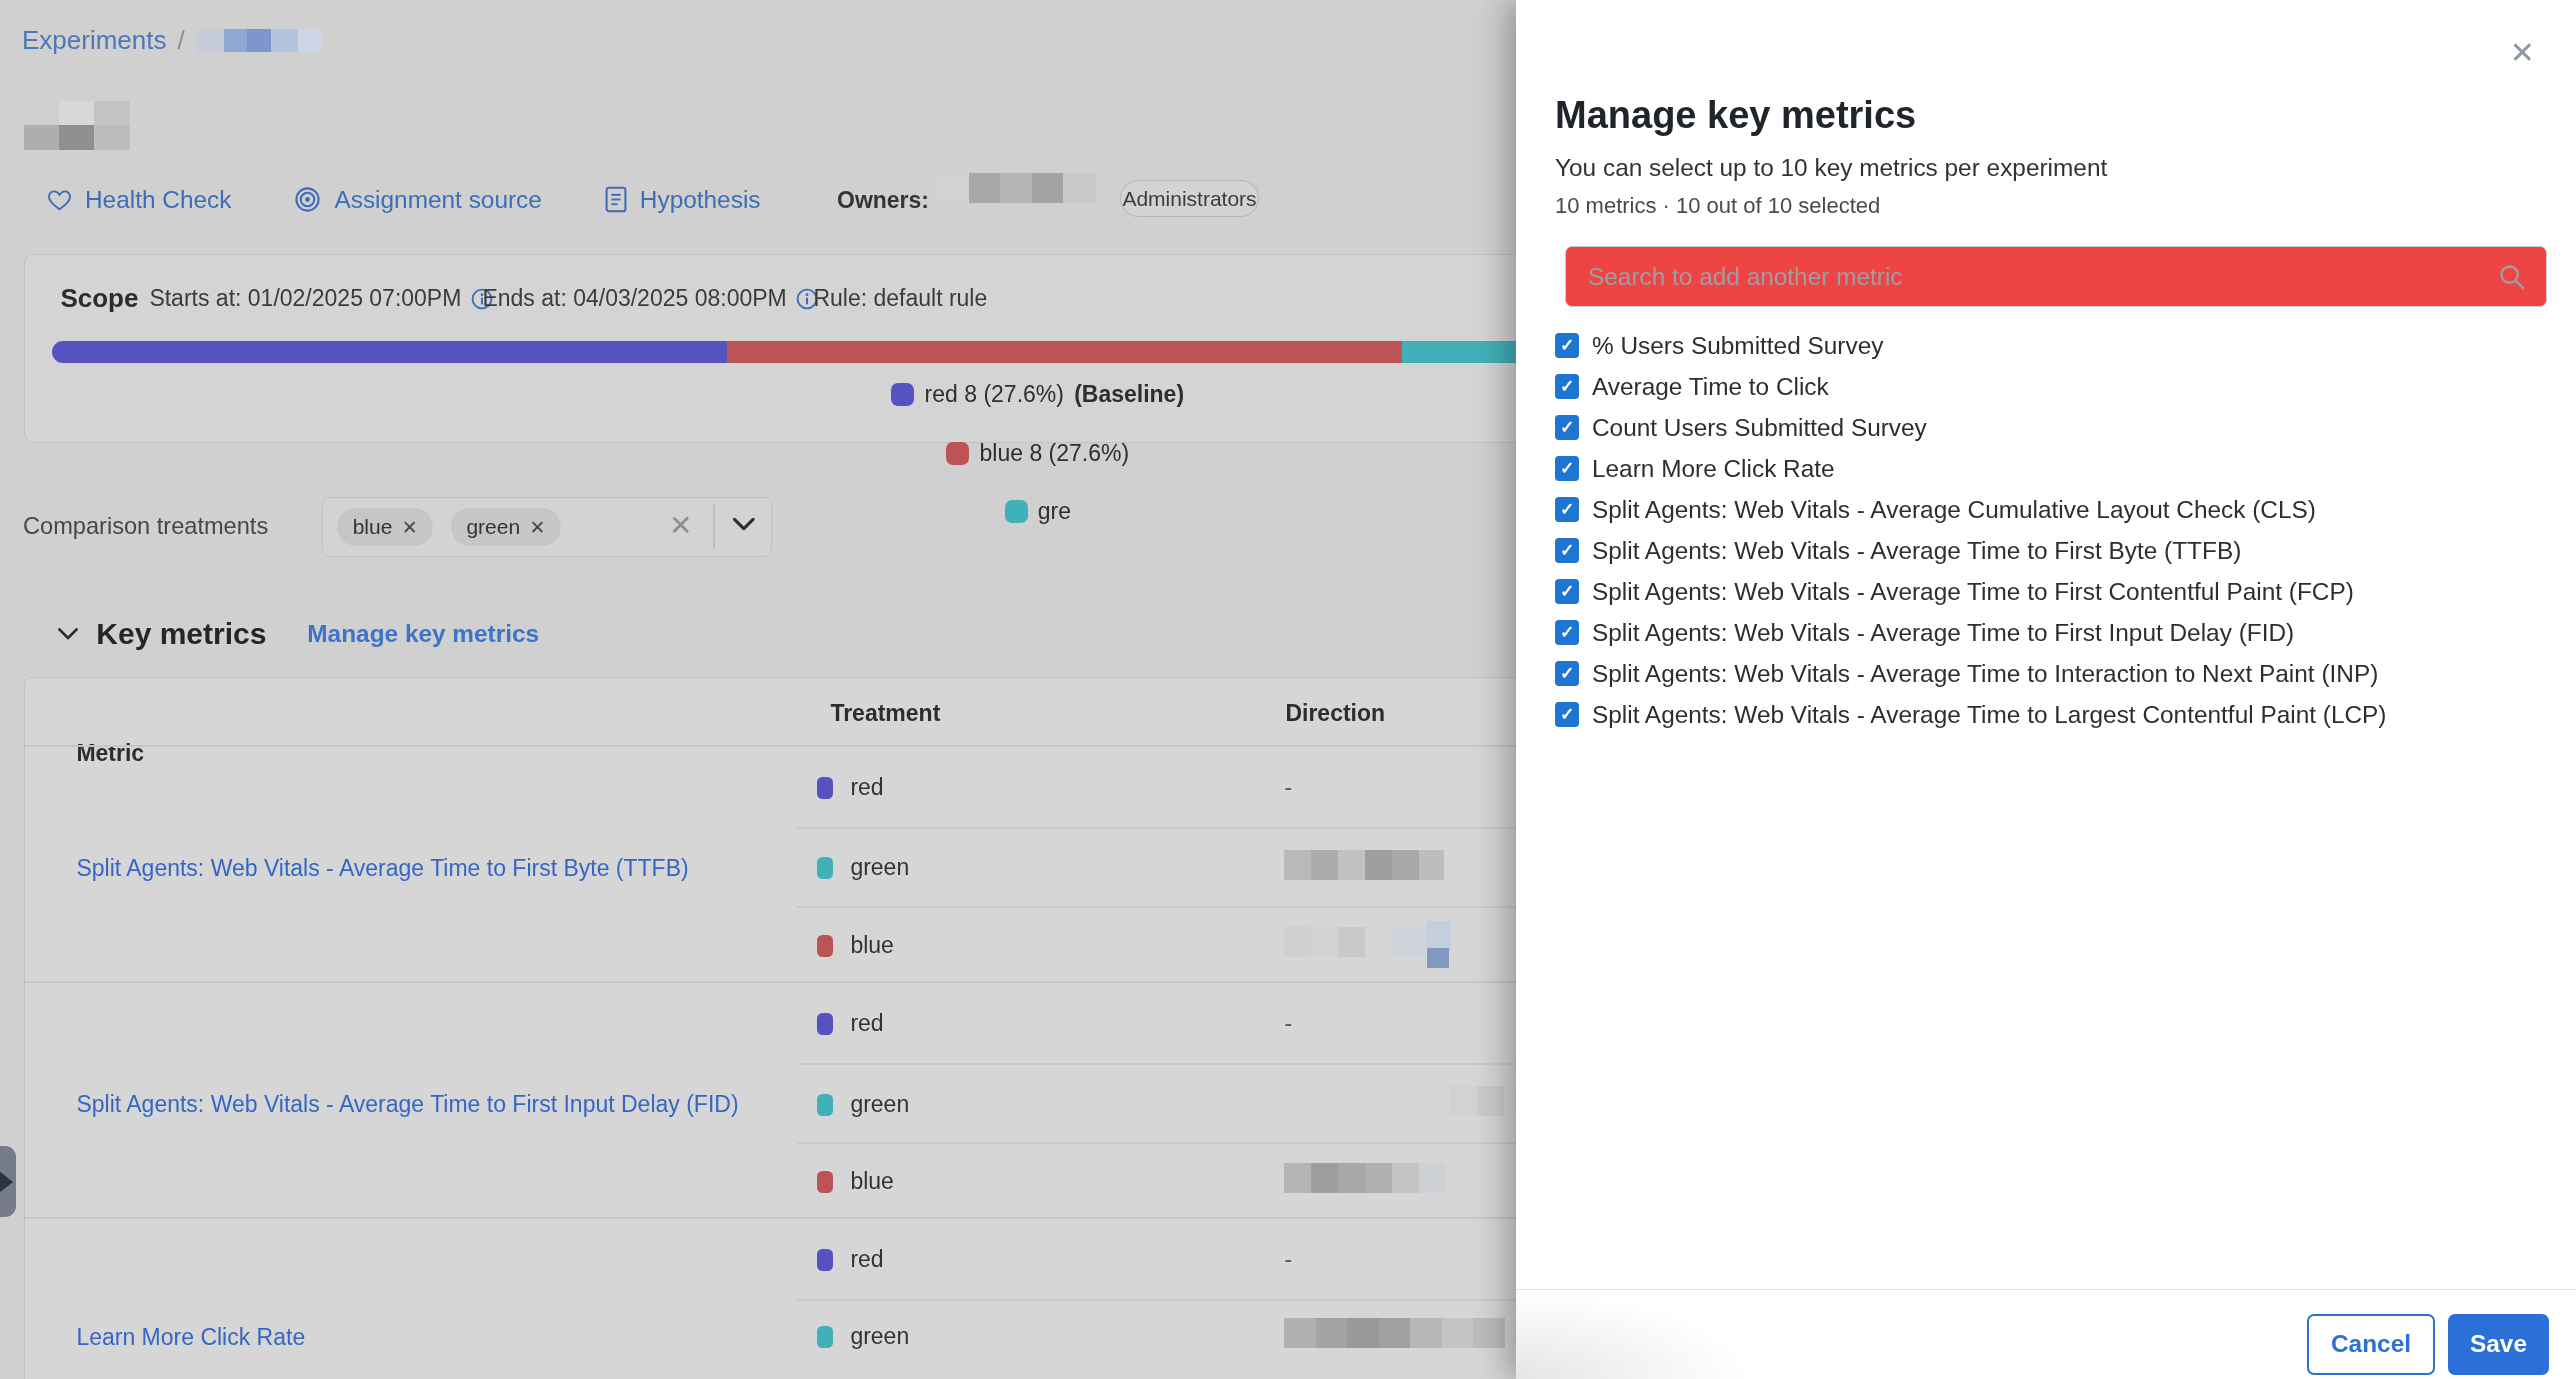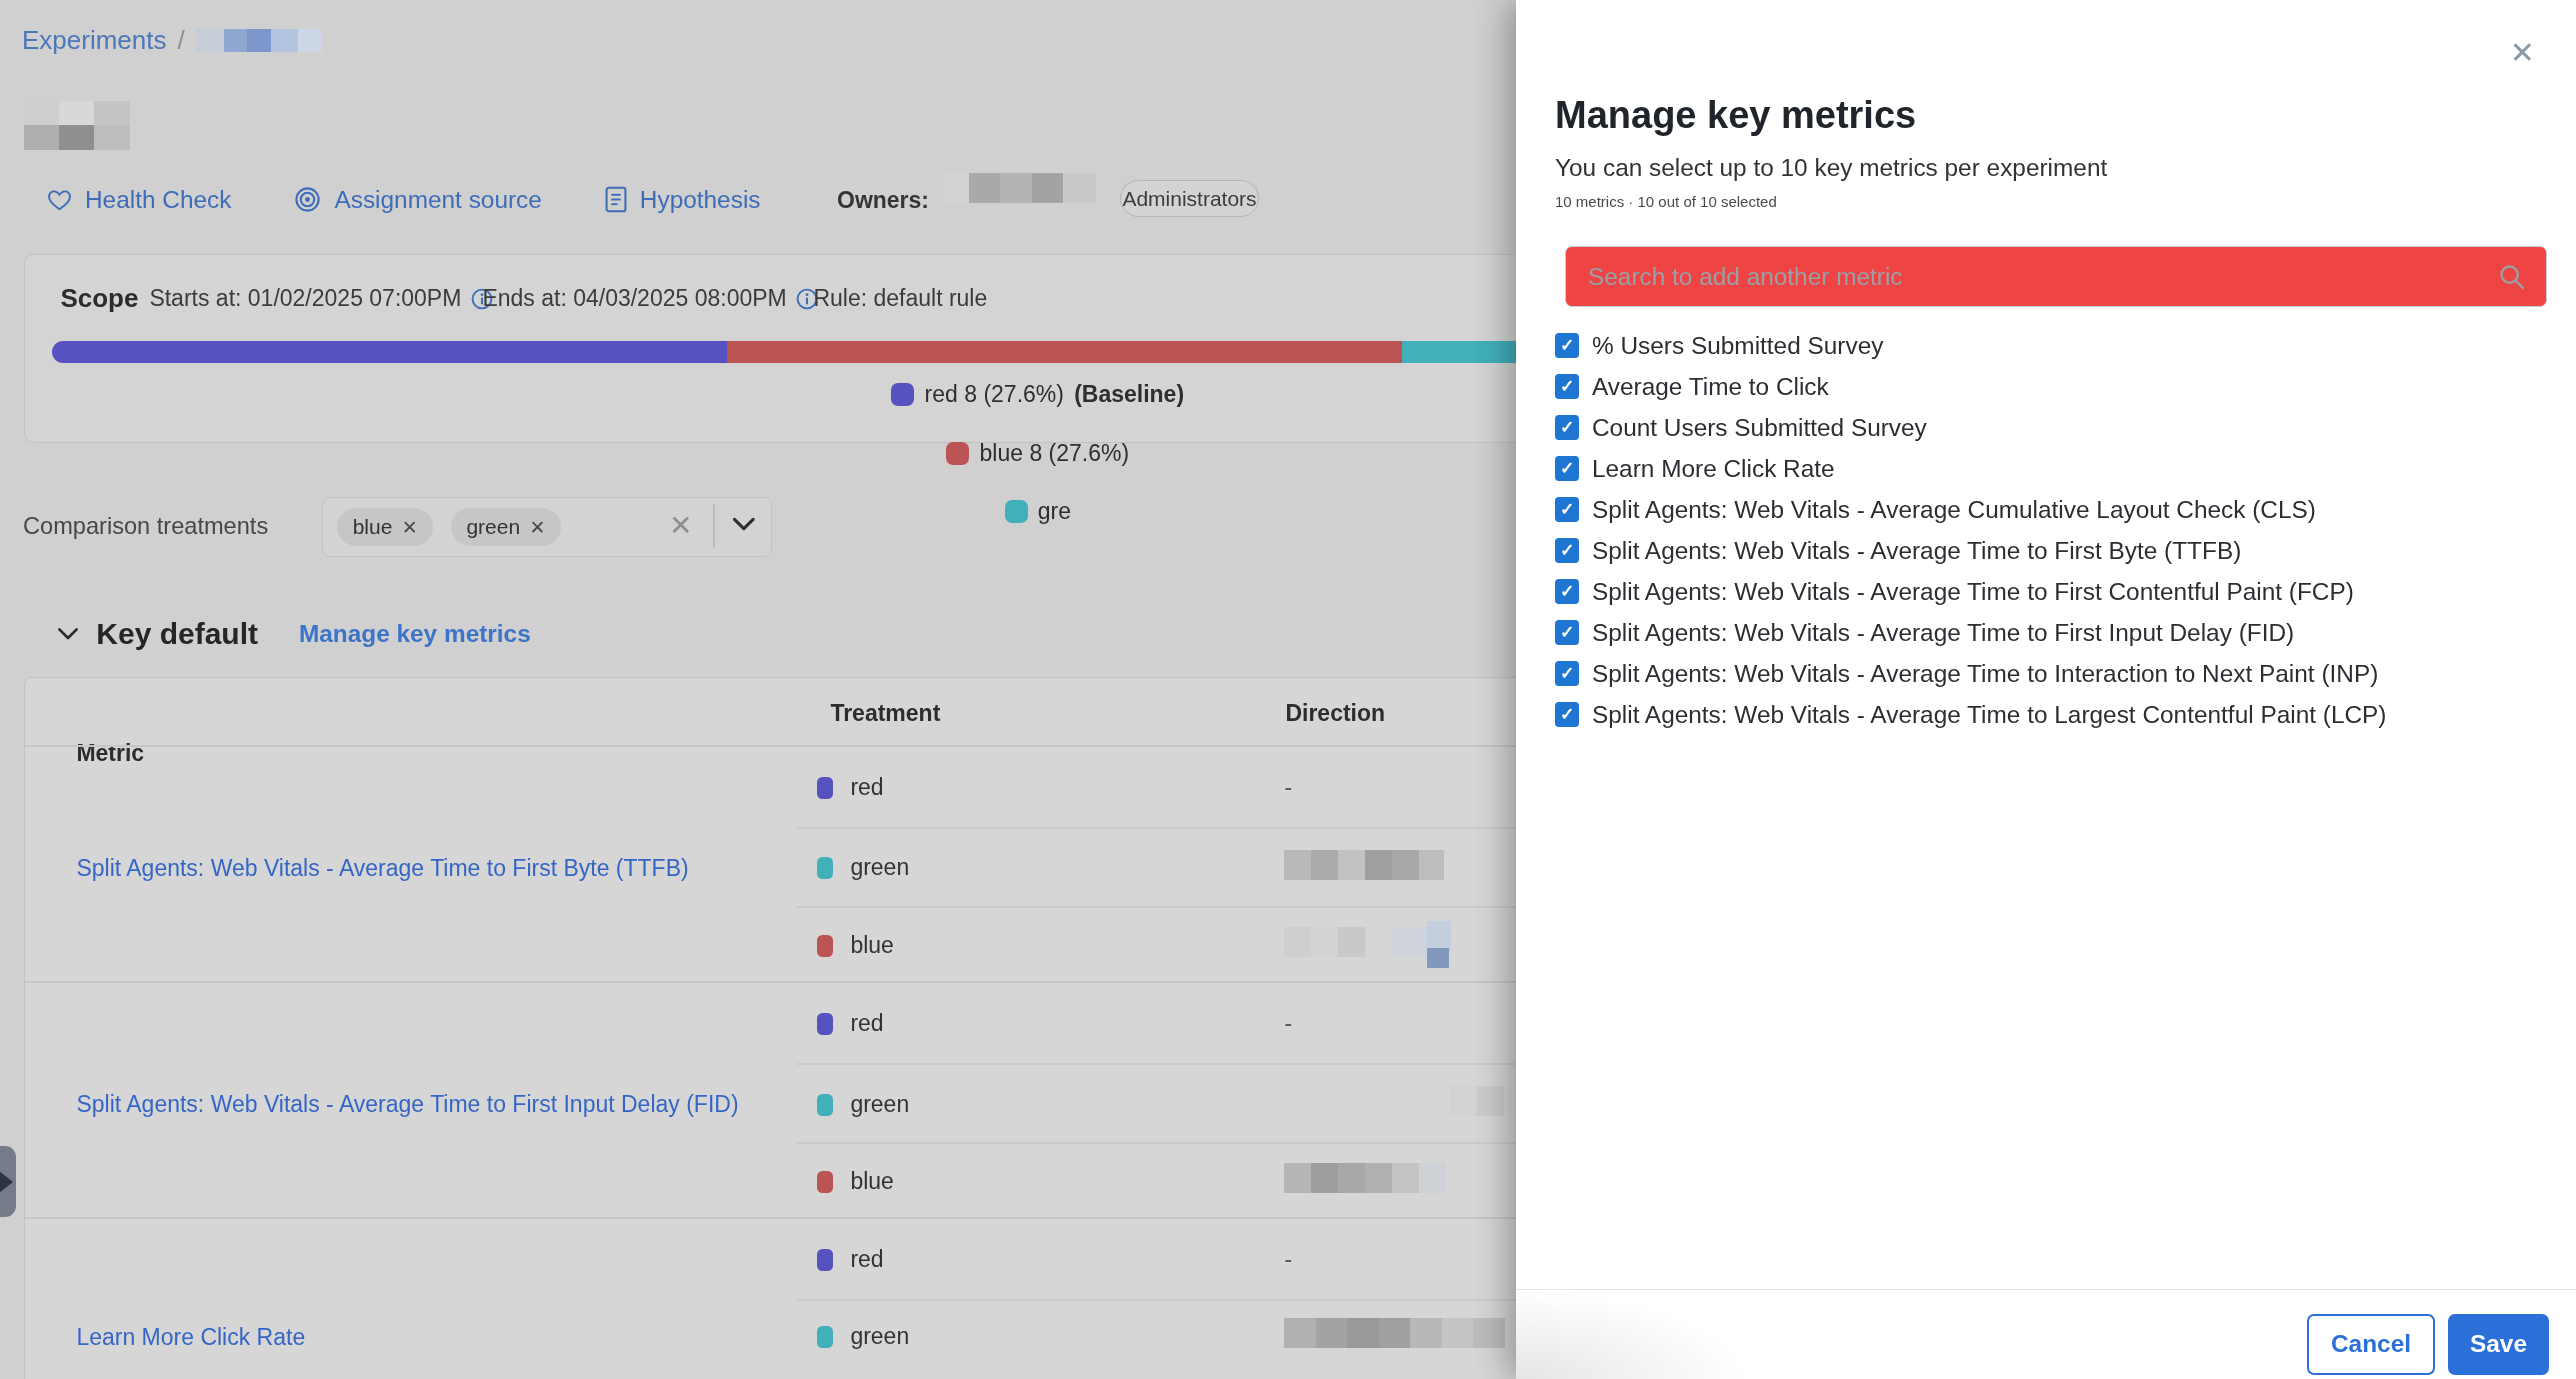--- a/index.html
+++ b/index.html
@@ -66,21 +66,21 @@
   .blue-sq { position:absolute; width:22px; height:20.5px; background:#8298bd; right:-3.1px; top:20.5px; }
 
   .edge-toggle { left:-11px; top:1146px; width:27px; height:71px; background:#757b89; border-radius:11px; display:flex; align-items:center; justify-content:flex-end; padding-right:3.1px; }
   .tri { width:0; height:0; border-top:11px solid transparent; border-bottom:11px solid transparent; border-left:14px solid #2b3442; }
 
   
   .panel { position:absolute; top:0; right:0; width:1060px; height:1379px; background:#ffffff; box-shadow:-9.4px 0 31.5px rgba(0,0,0,0.30); }
   .close { position:absolute; right:41px; top:35px; font-size:30px; color:#8b98a5; cursor:pointer; }
   .p-title { position:absolute; left:39px; top:94px; font-size:38px; font-weight:bold; color:#20252b; }
   .p-sub { position:absolute; left:39px; top:154px; font-size:24.4px; color:#333; }
-  .p-count { position:absolute; left:39px; top:193px; font-size:15px; color:#4a4a4a; }
+  .p-count { position:absolute; left:39px; top:193px; font-size:22px; color:#4a4a4a; }
   .search { position:absolute; left:49px; top:246px; width:982px; height:61px; border:1.6px solid #c9cdd2; border-radius:7px; background:#ef4444; display:flex; align-items:center; }
   .search input { flex:1; border:none; outline:none; font-size:24.4px; color:#333; padding:0 22px; font-family:"Liberation Sans",sans-serif; background:transparent; }
   .search input::placeholder { color:#9aa0a6; }
   .search svg { margin-right:20.5px; }
   .metrics-list { position:absolute; left:39px; top:325px; width:1000px; display:flex; flex-direction:column; }
   .m-row { height:41px; display:flex; align-items:center; gap:12.6px; cursor:pointer; }
   .cb { width:24.4px; height:24.4px; background:#1e75d2; border-radius:3.9px; display:flex; align-items:center; justify-content:center; color:#fff; font-size:17.3px; font-weight:bold; flex:0 0 auto; }
   .m-label { font-size:24.4px; color:#2b2f33; white-space:nowrap; }
   .p-footer { position:absolute; left:0; bottom:0; width:100%; height:90px; background:#fff; border-top:1.6px solid #e2e5e8; }
   .p-footer .shade { position:absolute; left:0; bottom:0; width:236px; height:90px; background:radial-gradient(ellipse at bottom left, rgba(0,0,0,0.10), rgba(0,0,0,0) 70%); }
@@ -216,21 +216,21 @@
     <span class="cmp-div"></span>
     <svg class="cmp-chevron" width="23.6" height="14" viewBox="0 0 30 18">
       <polyline points="3,3 15,15 27,3" fill="none" stroke="#2f2f2f" stroke-width="4" stroke-linecap="round" stroke-linejoin="round"></polyline>
     </svg>
   </div>
 
   <div class="abs km-head">
     <svg width="22" height="13.4" viewBox="0 0 28 17">
       <polyline points="3,3 14,14 25,3" fill="none" stroke="#2a2a2a" stroke-width="3.4" stroke-linecap="round" stroke-linejoin="round"></polyline>
     </svg>
-    <span class="km-title">Key default</span>
+    <span class="km-title">Key metrics</span>
     <span class="km-link">Manage key metrics</span>
   </div>
 
   <div class="abs table-card">
     <div class="th th1">Metric</div>
     <div class="th th2">Treatment</div>
     <div class="th th3">Direction</div>
     <div class="hline" style="top:67px"></div>
 
     

